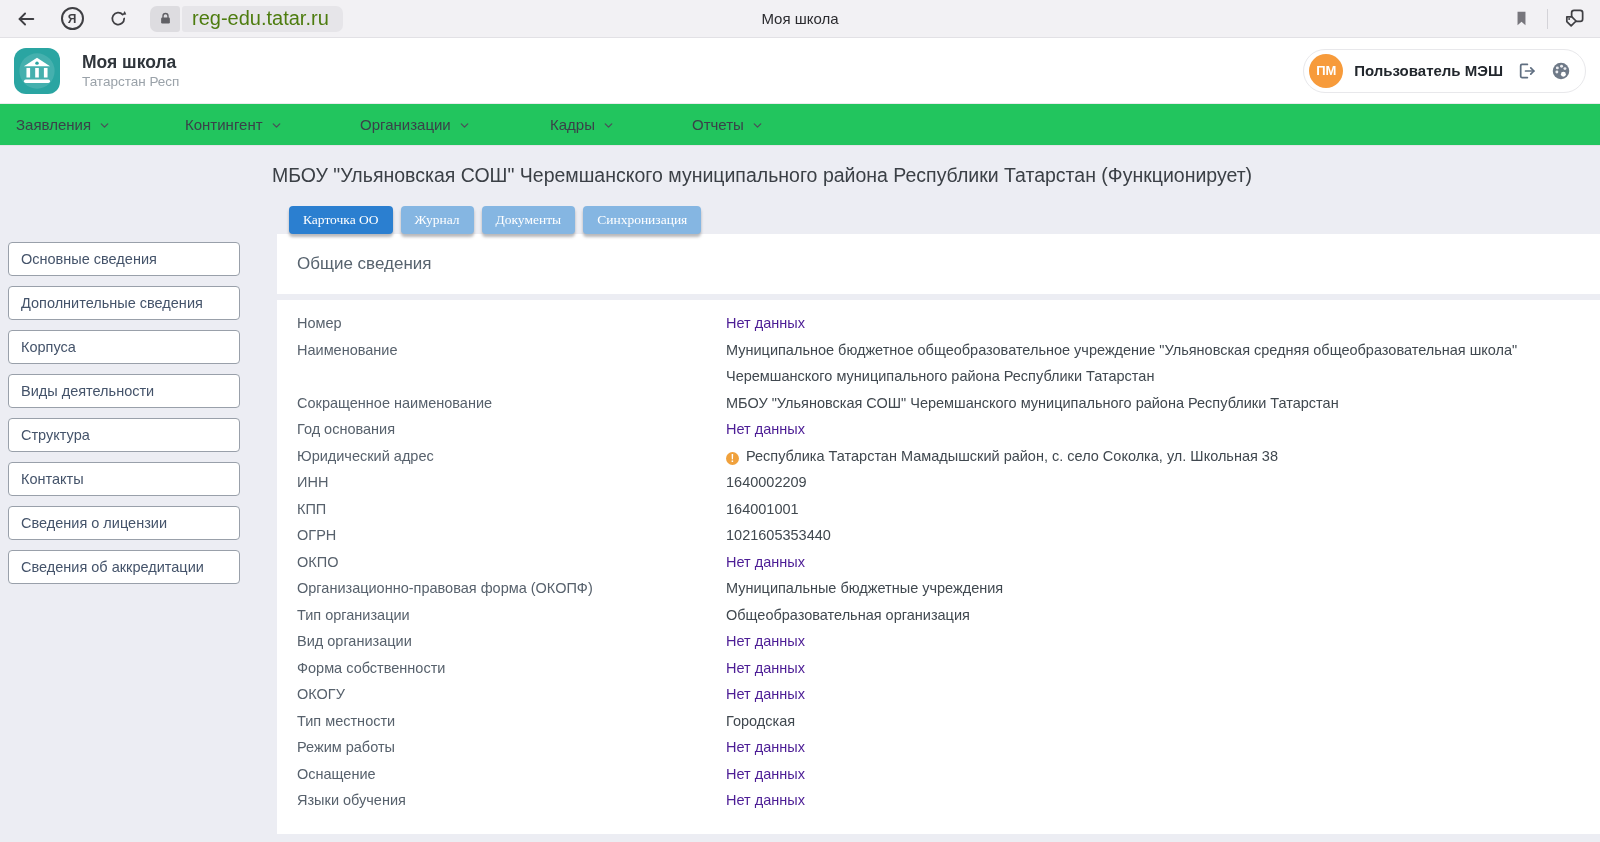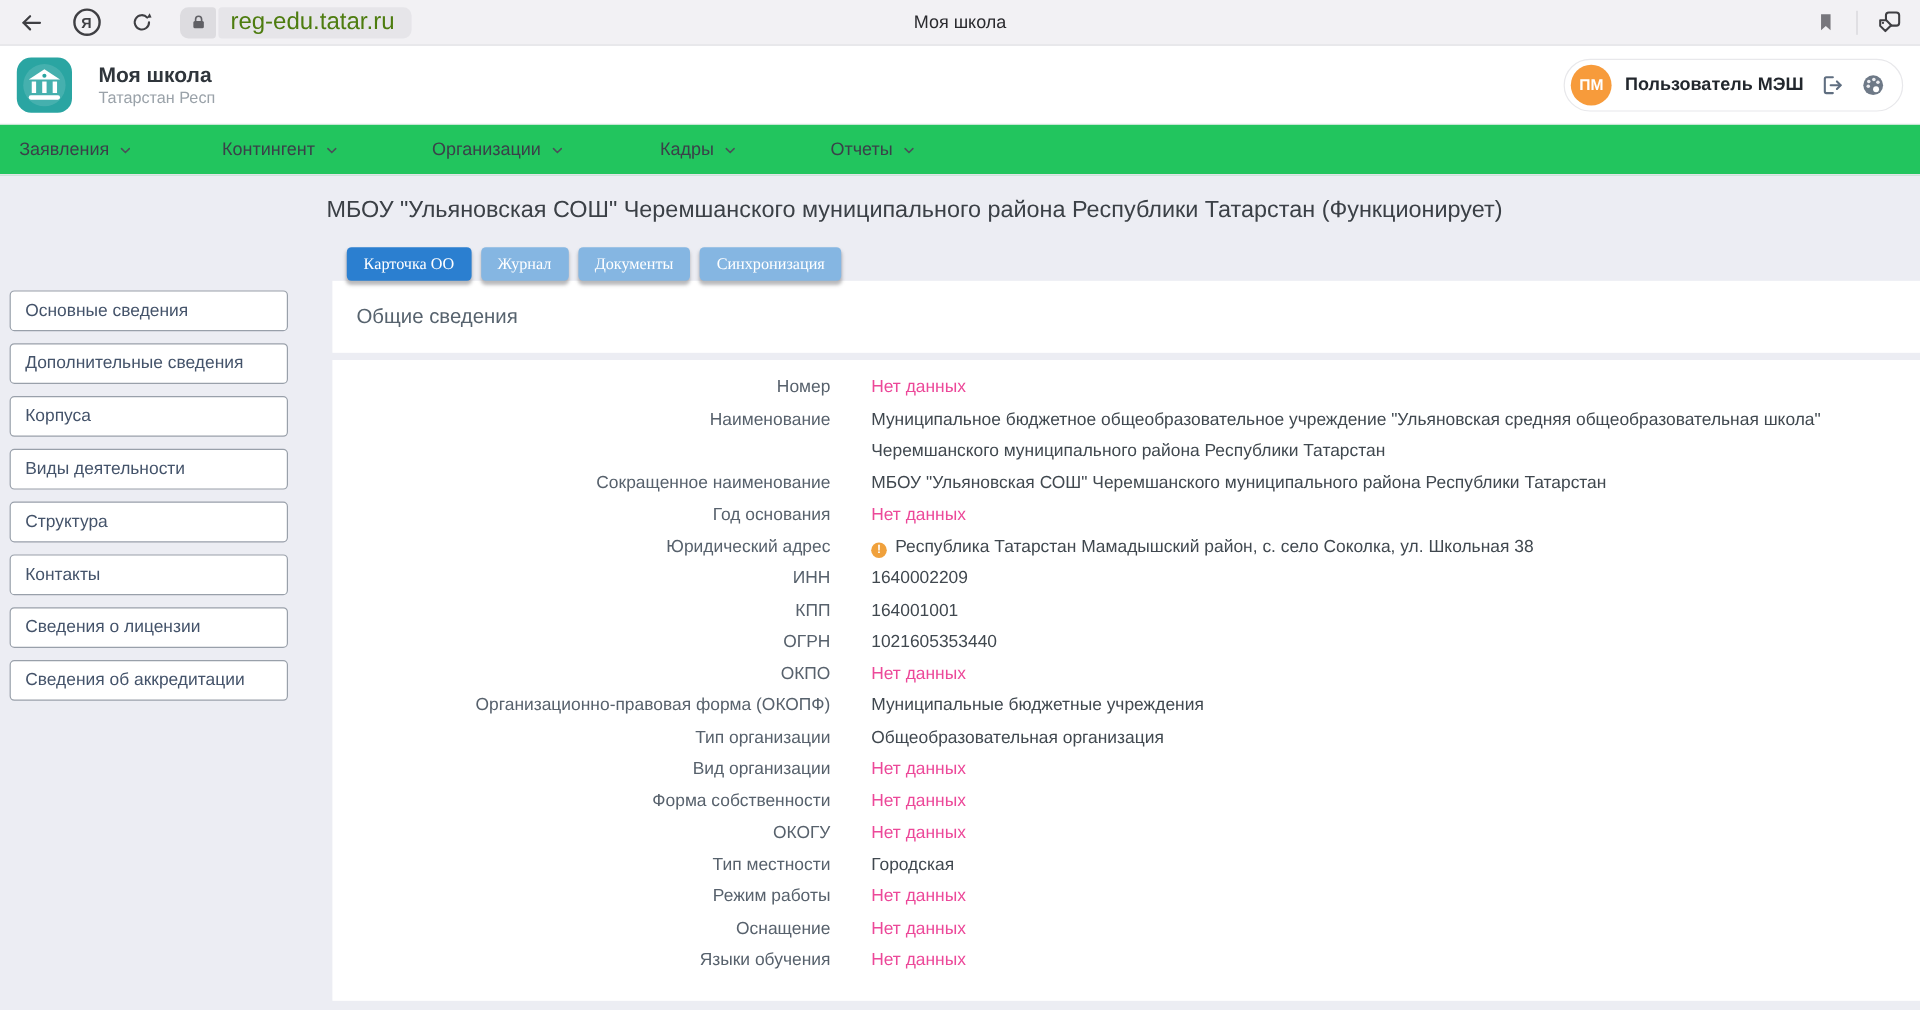--- a/index.html
+++ b/index.html
@@ -60,23 +60,23 @@
   .tab { height: 28px; padding: 0 14px; border-radius: 4px; background: #85b6e2; color: #fff;
     font-size: 13.5px; display: flex; align-items: center; cursor: pointer;
     box-shadow: 0 3px 3px rgba(80,80,85,0.4); font-family: Liberation Serif, serif; }
   .tab.active { background: #2b7fd0; }
   .panel { background: #fff; }
   .panel-heading { height: 60px; display: flex; align-items: center; padding-left: 20px; }
   .section-title { font-size: 17px; color: #57636e; }
   .panel-gap { height: 6px; }
   .panel-fields { min-height: 520px; padding: 10px 70px 20px 20px; }
   .field-row { display: grid; grid-template-columns: 395px minmax(0, 810px); column-gap: 34px; }
-  .field-label { text-align: right; font-size: 14.5px; color: #57616c; line-height: 26.5px; }
+  .field-label { text-align: left; font-size: 14.5px; color: #57616c; line-height: 26.5px; }
   .field-value { font-size: 14.5px; color: #40484f; line-height: 26.5px; }
-  .field-value.empty { color: #ec4899; }
+  .field-value.empty { color: #4c1d95; }
   .warn-ic { display: inline-flex; width: 13px; height: 13px; border-radius: 50%; background: #f0a13c;
     color: #fff; font-size: 10px; font-weight: bold; align-items: center; justify-content: center;
     margin-right: 7px; vertical-align: -1px; line-height: 13px; }
 </style>
 </head>
 <body>
 
 <div class="browser-bar">
   <div class="bicon">
     <svg width="22" height="22" viewBox="0 0 24 24" fill="none" stroke="#3f3f43" stroke-width="2" stroke-linecap="round" stroke-linejoin="round">

